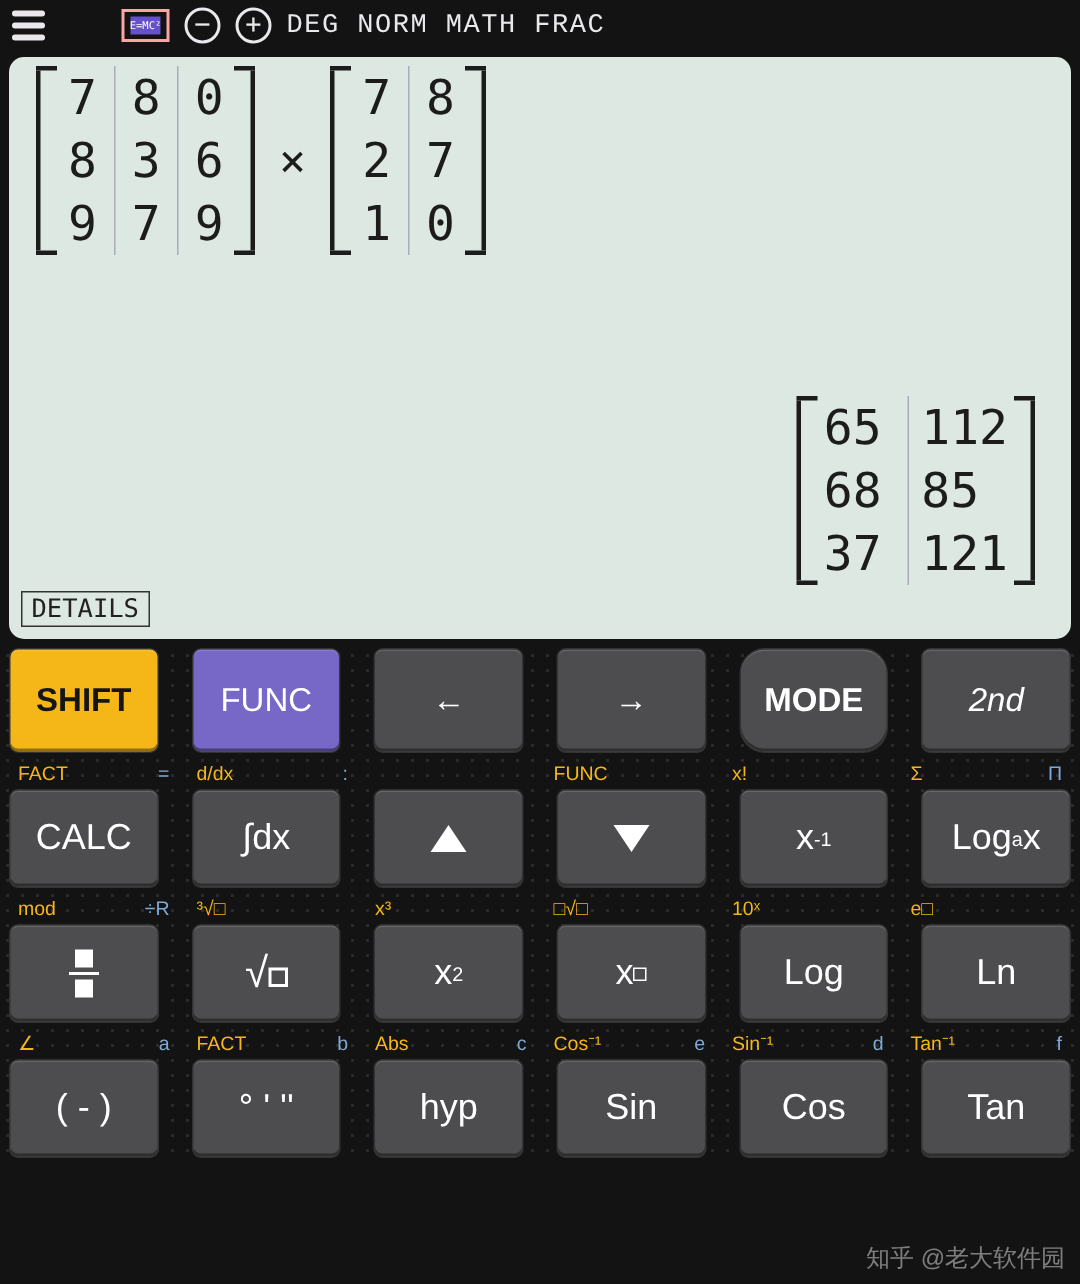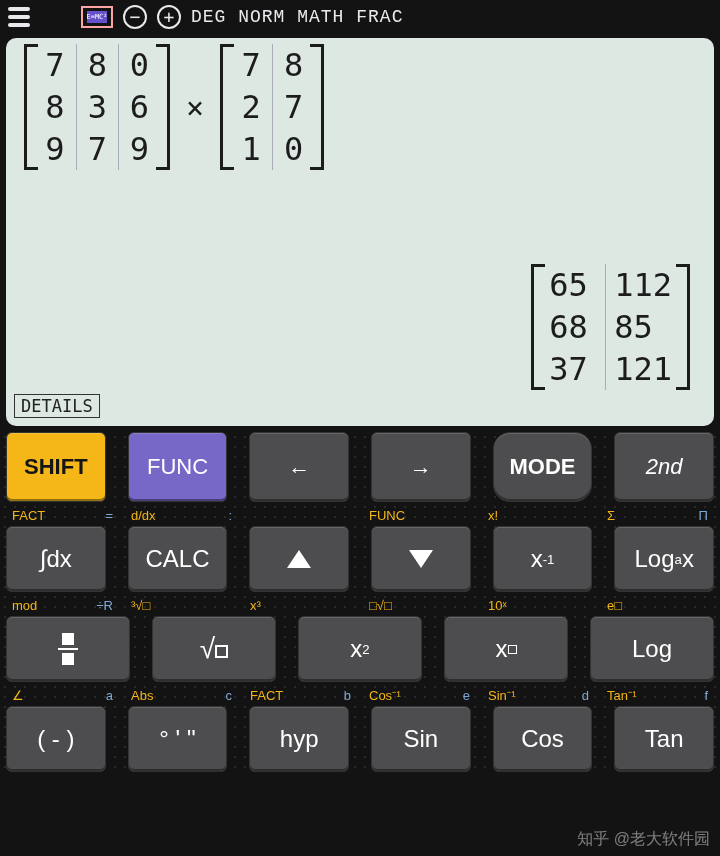--- a/index.html
+++ b/index.html
@@ -261,22 +261,22 @@
         <span class="lshift">x!</span>
         <span class="lalpha"></span>
       </div>
     <div class="labelcell">
         <span class="lshift">Σ</span>
         <span class="lalpha">Π</span>
       </div>
   </div>
 
   <div class="row">
+    <div class="key">CALC</div>
     <div class="key">∫dx</div>
-    <div class="key">CALC</div>
     <div class="key">
         <span class="tri-up"></span>
       </div>
     <div class="key">
         <span class="tri-down"></span>
       </div>
     <div class="key">
         <span>x</span>
         <span class="sup">-1</span>
       </div>
@@ -327,34 +327,35 @@
       </div>
     <div class="key">
         <span>x</span>
         <span class="sup">2</span>
       </div>
     <div class="key">
         <span>x</span>
         <span class="sup"><span class="box-sym" style="width:9px;height:9px;border-width:1.5px"></span></span>
       </div>
     <div class="key">Log</div>
+    <div class="key">Ln</div>
   </div>
 
   <div class="labelrow">
     <div class="labelcell">
         <span class="lshift">∠</span>
         <span class="lalpha">a</span>
       </div>
     <div class="labelcell">
+        <span class="lshift">FACT</span>
+        <span class="lalpha">b</span>
+      </div>
+    <div class="labelcell">
         <span class="lshift">Abs</span>
         <span class="lalpha">c</span>
-      </div>
-    <div class="labelcell">
-        <span class="lshift">FACT</span>
-        <span class="lalpha">b</span>
       </div>
     <div class="labelcell">
         <span class="lshift">Cos⁻¹</span>
         <span class="lalpha">e</span>
       </div>
     <div class="labelcell">
         <span class="lshift">Sin⁻¹</span>
         <span class="lalpha">d</span>
       </div>
     <div class="labelcell">

